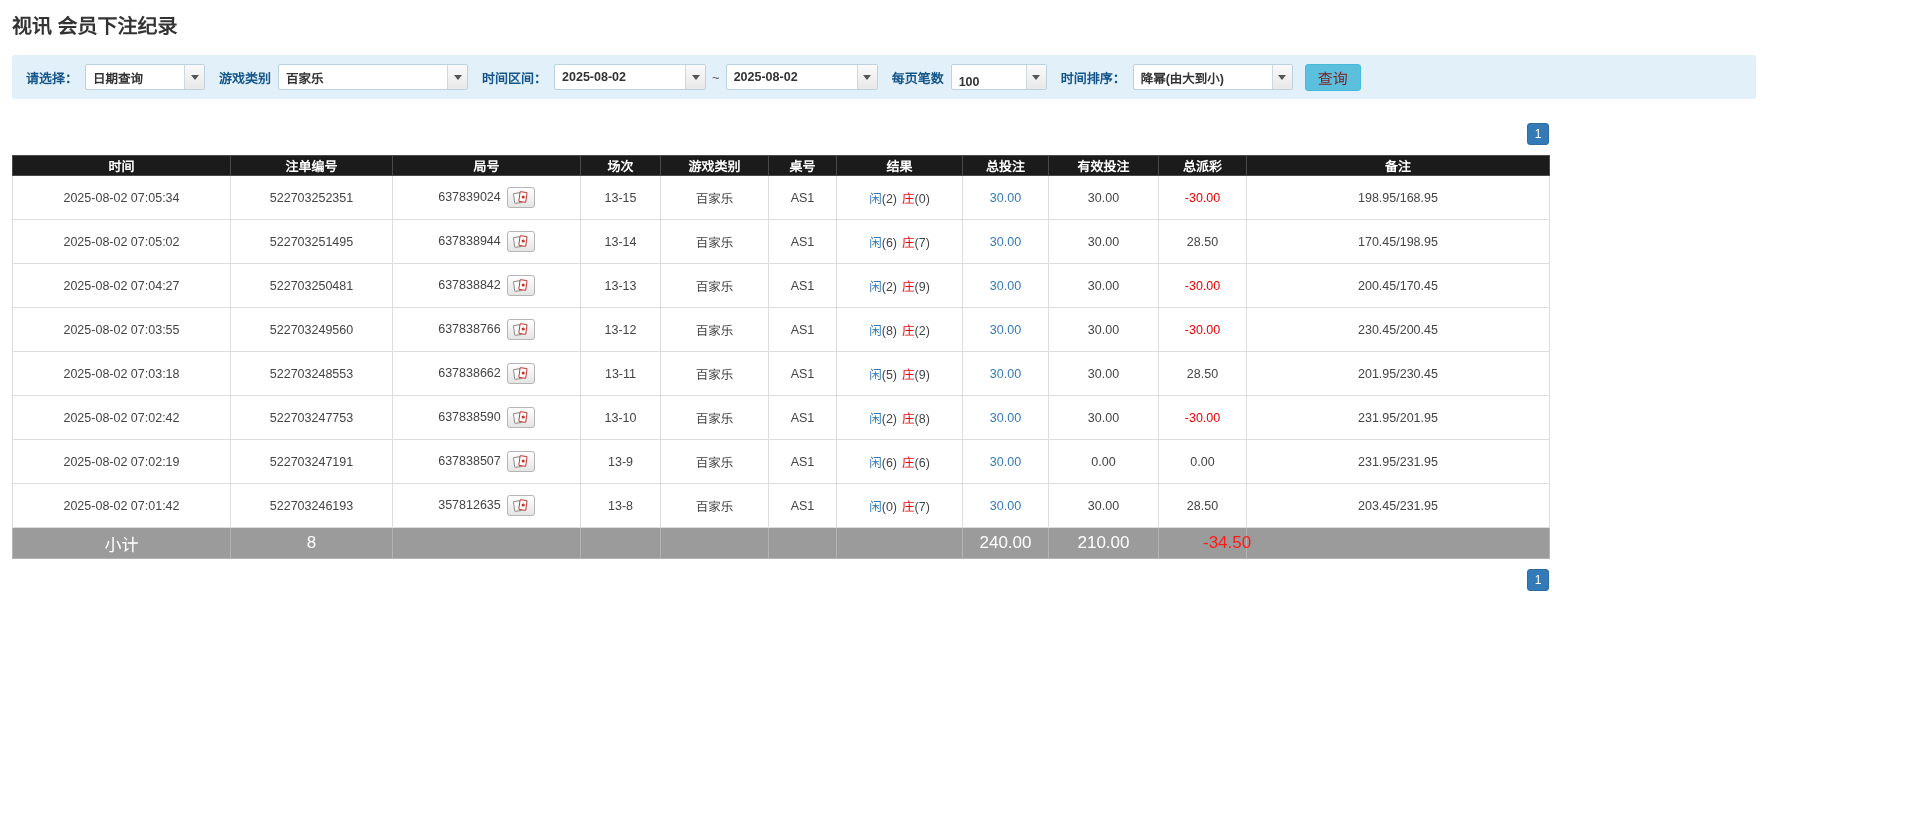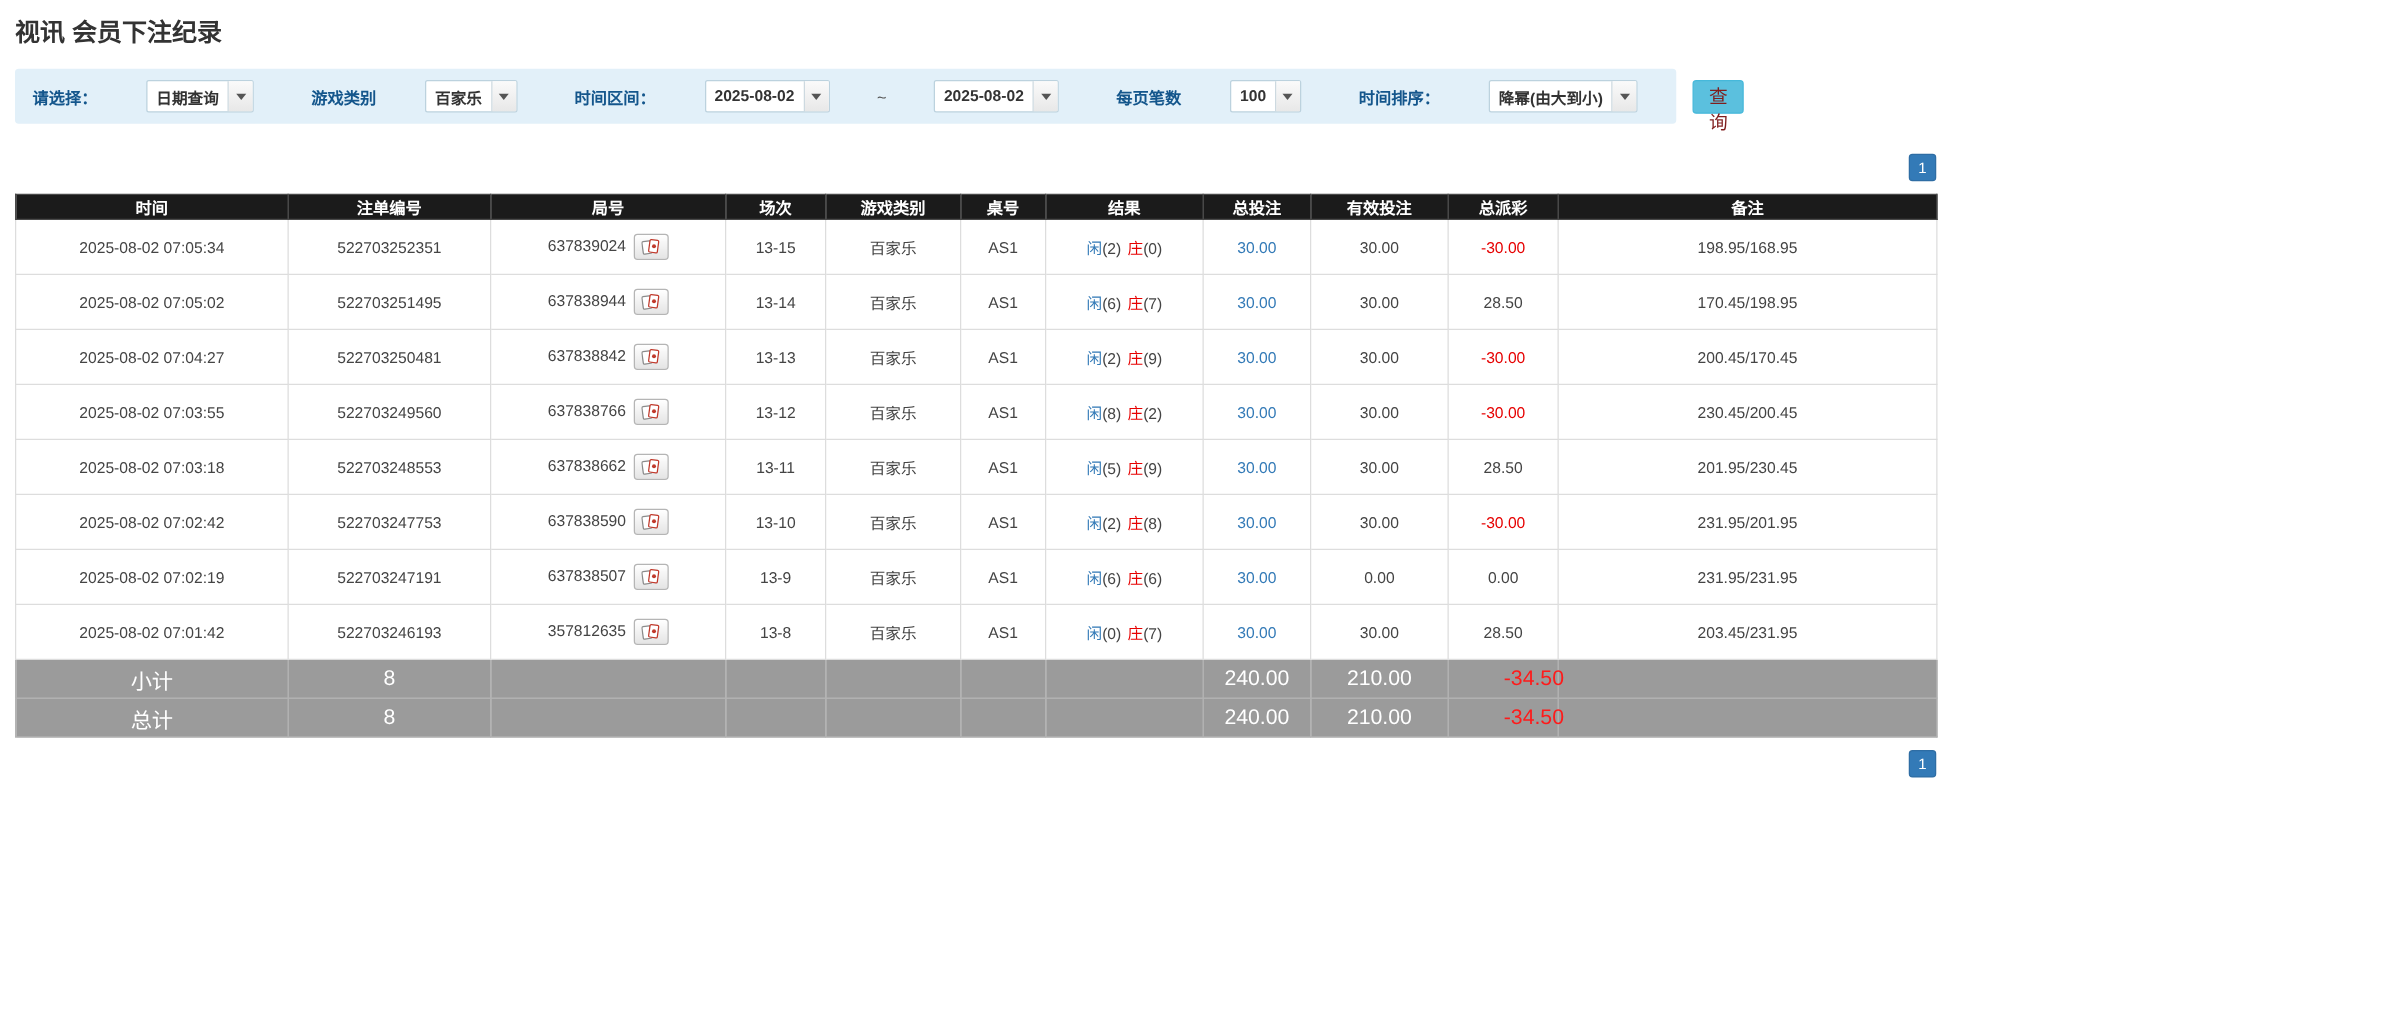--- a/index.html
+++ b/index.html
@@ -14,29 +14,28 @@
 
   .page-title {
     font-size: 20px;
     font-weight: bold;
     color: #333;
     margin: 2px 0 16px 0;
   }
 
   
   .filter-bar {
-    width: 1329px;
+    width: 1744px;
     height: 44px;
     background: #e2f0f9;
     border-radius: 3px;
     display: flex;
     align-items: center;
     padding: 0 14px;
     margin-bottom: 24px;
-    gap: 32px;
   }
   .f-label {
     font-size: 13px;
     font-weight: bold;
     color: #14568c;
     white-space: nowrap;
   }
   .gap { margin-left: 14px; }
   .sm-gap { margin-left: 7px; }
   .combo {
@@ -69,21 +68,21 @@
   }
   .tri {
     width: 0; height: 0;
     border-left: 4px solid transparent;
     border-right: 4px solid transparent;
     border-top: 5px solid #555;
   }
   .w120 { width: 120px; }
   .w190 { width: 190px; }
   .w152 { width: 152px; }
-  .w96  { width: 96px; }
+  .w96  { width: 96px; align-items: flex-end; }
   .w160 { width: 160px; }
   .tilde { font-size: 13px; color: #555; margin: 0 6px; }
   .search-btn {
     margin-left: 12px;
     height: 27px;
     padding: 0 12px;
     background: #5bc0de;
     border: 1px solid #46b8da;
     border-radius: 3px;
     color: #7f1d1d;
@@ -490,33 +489,20 @@
           <td></td>
           <td></td>
           <td></td>
           <td></td>
           <td></td>
           <td>240.00</td>
           <td>210.00</td>
           <td class="payout neg">-34.50</td>
           <td></td>
         </tr>
-        <tr class="summary">
-          <td>总计</td>
-          <td>8</td>
-          <td></td>
-          <td></td>
-          <td></td>
-          <td></td>
-          <td></td>
-          <td>240.00</td>
-          <td>210.00</td>
-          <td class="payout neg">-34.50</td>
-          <td></td>
-        </tr>
       </tbody>
     </table>
 
     <div class="pagination-row">
       <div class="page-btn">1</div>
     </div>
 
   </div>
 </div>
 

